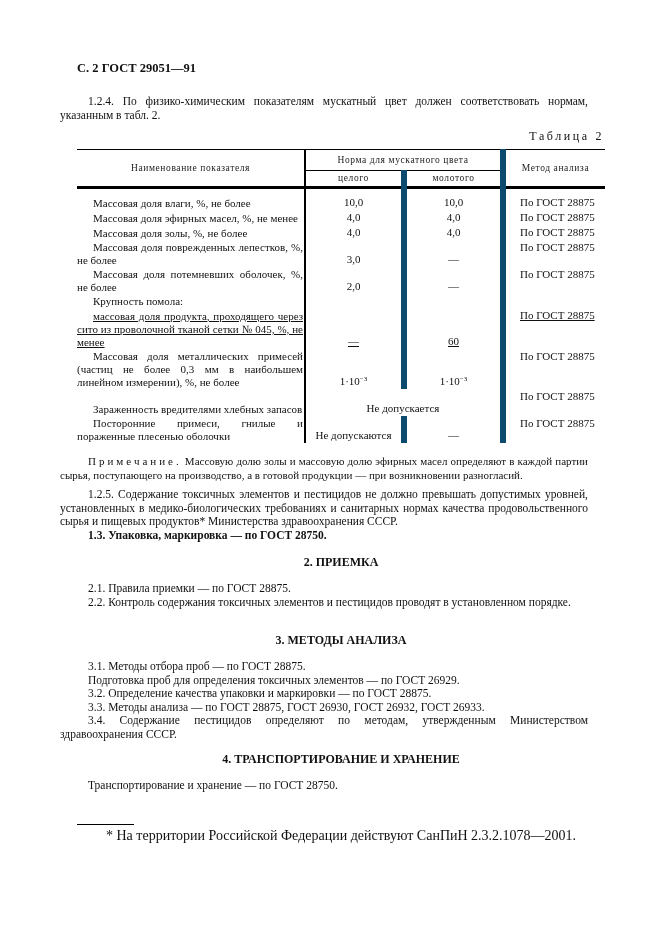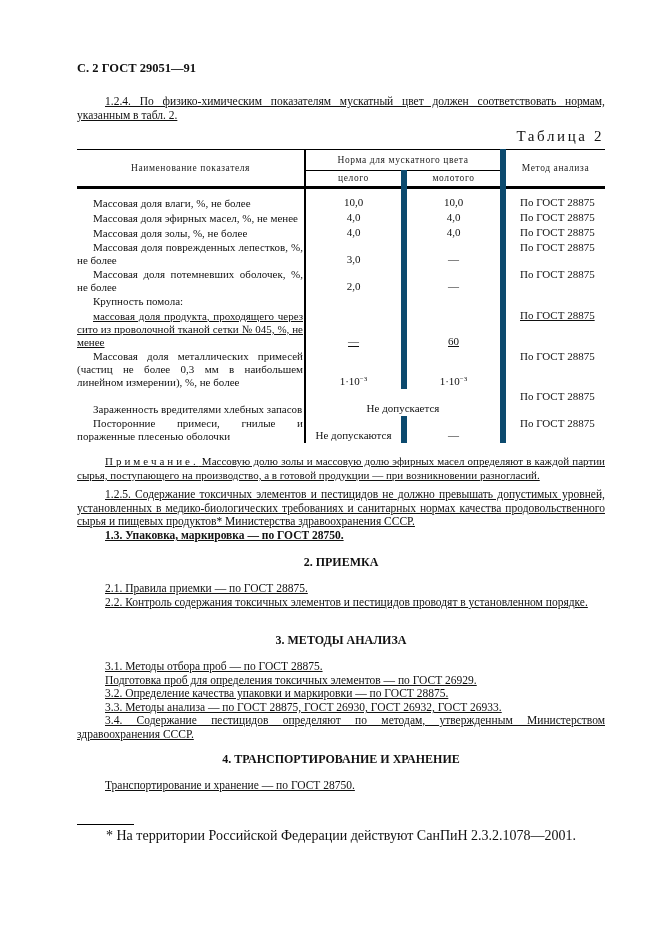--- a/index.html
+++ b/index.html
@@ -6,27 +6,27 @@
     body {
       width: 661px; height: 936px; position: relative; overflow: hidden;
       font-family: "Liberation Serif", "DejaVu Serif", serif;
       color: #111; font-size: 11.5px; line-height: 13.5px;
     }
     .page-header {
       position: absolute; left: 77px; top: 62px;
       font-weight: bold; font-size: 12.5px;
     }
     .para {
-      position: absolute; left: 77px; width: 528px;
-      text-align: justify; font-size: 11.5px; line-height: 13.6px; text-decoration: underline;
+      position: absolute; left: 60px; width: 528px;
+      text-align: justify; font-size: 11.5px; line-height: 13.6px;
     }
     .indent { text-indent: 28px; }
     .table-caption {
       position: absolute; right: 57px; top: 130px;
-      font-size: 15px; letter-spacing: 2.6px;
+      font-size: 12px; letter-spacing: 2.6px;
     }
     table.spec {
       position: absolute; left: 77px; top: 149px; width: 528px;
       border-collapse: collapse; table-layout: fixed;
       font-size: 11px; line-height: 13px;
     }
     table.spec th {
       font-weight: normal; font-size: 9.5px; letter-spacing: 0.6px;
       text-align: center; color: #222;
     }

